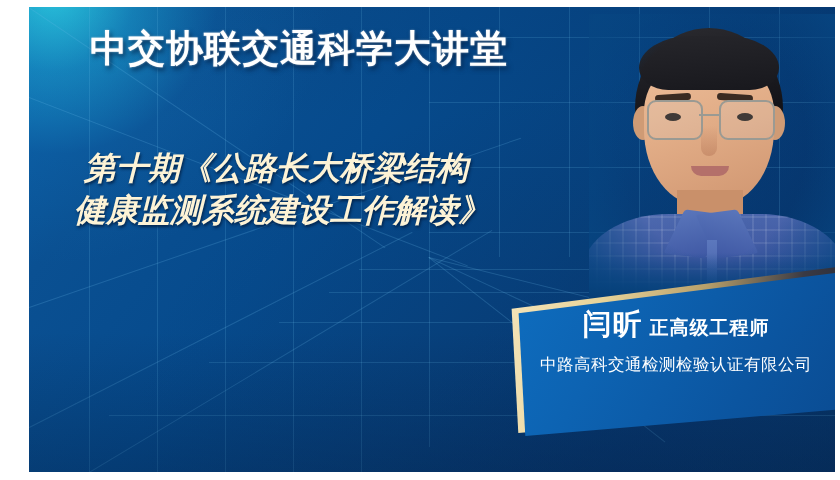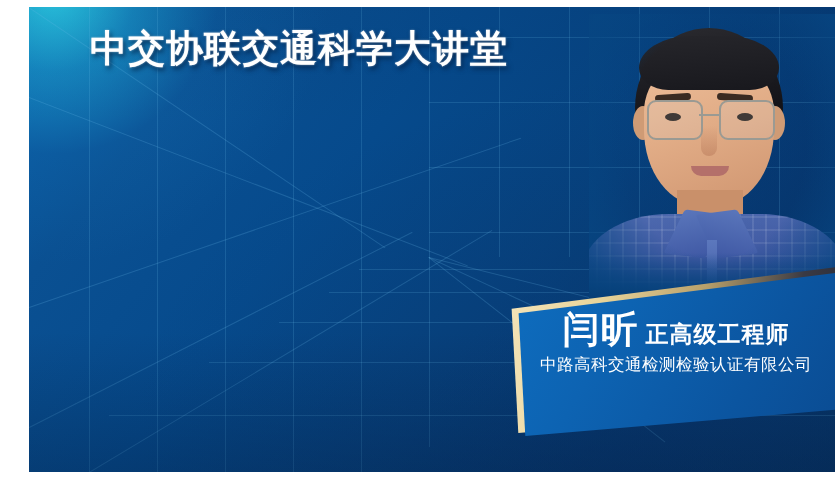--- a/index.html
+++ b/index.html
@@ -93,22 +93,22 @@
     background:linear-gradient(100deg,#f6e6bd 0%,#e8d49a 28%,#b9a06a 55%,#3a3a44 80%,#242633 100%);
     clip-path:polygon(3.3% 26%, 100% 0%, 100% 83%, 5.2% 100%);
   }
   #card-body{
     position:absolute;left:7px;top:13px;width:352px;height:166px;
     background:linear-gradient(120deg,#0e6ec0 0%,#0d63b2 32%,#0b55a0 68%,#0a4a90 100%);
     clip-path:polygon(3.3% 26%, 100% 0%, 100% 83%, 5.2% 100%);
   }
   #card-text{position:absolute;left:0;top:0;width:360px;height:180px;}
   #sp-name-row{position:absolute;left:0;top:48px;width:352px;text-align:center;white-space:nowrap;}
-  #sp-name{font-size:37px;font-weight:700;color:#ffffff;letter-spacing:1px;}
-  #sp-title{font-size:23px;font-weight:700;color:#ffffff;letter-spacing:1px;margin-left:7px;}
+  #sp-name{font-size:29px;font-weight:700;color:#ffffff;letter-spacing:1px;}
+  #sp-title{font-size:19px;font-weight:700;color:#ffffff;letter-spacing:1px;margin-left:7px;}
   #sp-org{position:absolute;left:0;top:97px;width:352px;text-align:center;font-size:16.5px;color:#ffffff;letter-spacing:.5px;white-space:nowrap;}
 </style>
 </head>
 <body>
 
 <div id="poster">
 
   <div id="panel">
 
     <div class="grid-layer">
@@ -143,20 +143,24 @@
       <div class="gl diag" style="left:400px;top:250px;width:420px;transform:rotate(14deg);"></div>
       <div class="gl diag" style="left:400px;top:250px;width:300px;transform:rotate(38deg);"></div>
       <div class="gl diag" style="left:0px;top:90px;width:470px;transform:rotate(21deg);"></div>
       <div class="gl diag" style="left:0px;top:0px;width:430px;transform:rotate(34deg);"></div>
     </div>
 
     <div class="vign"></div>
 
     <div id="headline">中交协联交通科学大讲堂</div>
 
+    <div id="subtitle">
+      <span class="l1">第十期《公路长大桥梁结构</span>
+      <span class="l2">健康监测系统建设工作解读》</span>
+    </div>
 
 
     <div id="portrait">
       <div class="p-hair"></div>
       <div class="p-ear-l"></div>
       <div class="p-ear-r"></div>
       <div class="p-face"></div>
       <div class="p-fringe"></div>
       <div class="p-brow l"></div>
       <div class="p-brow r"></div>

